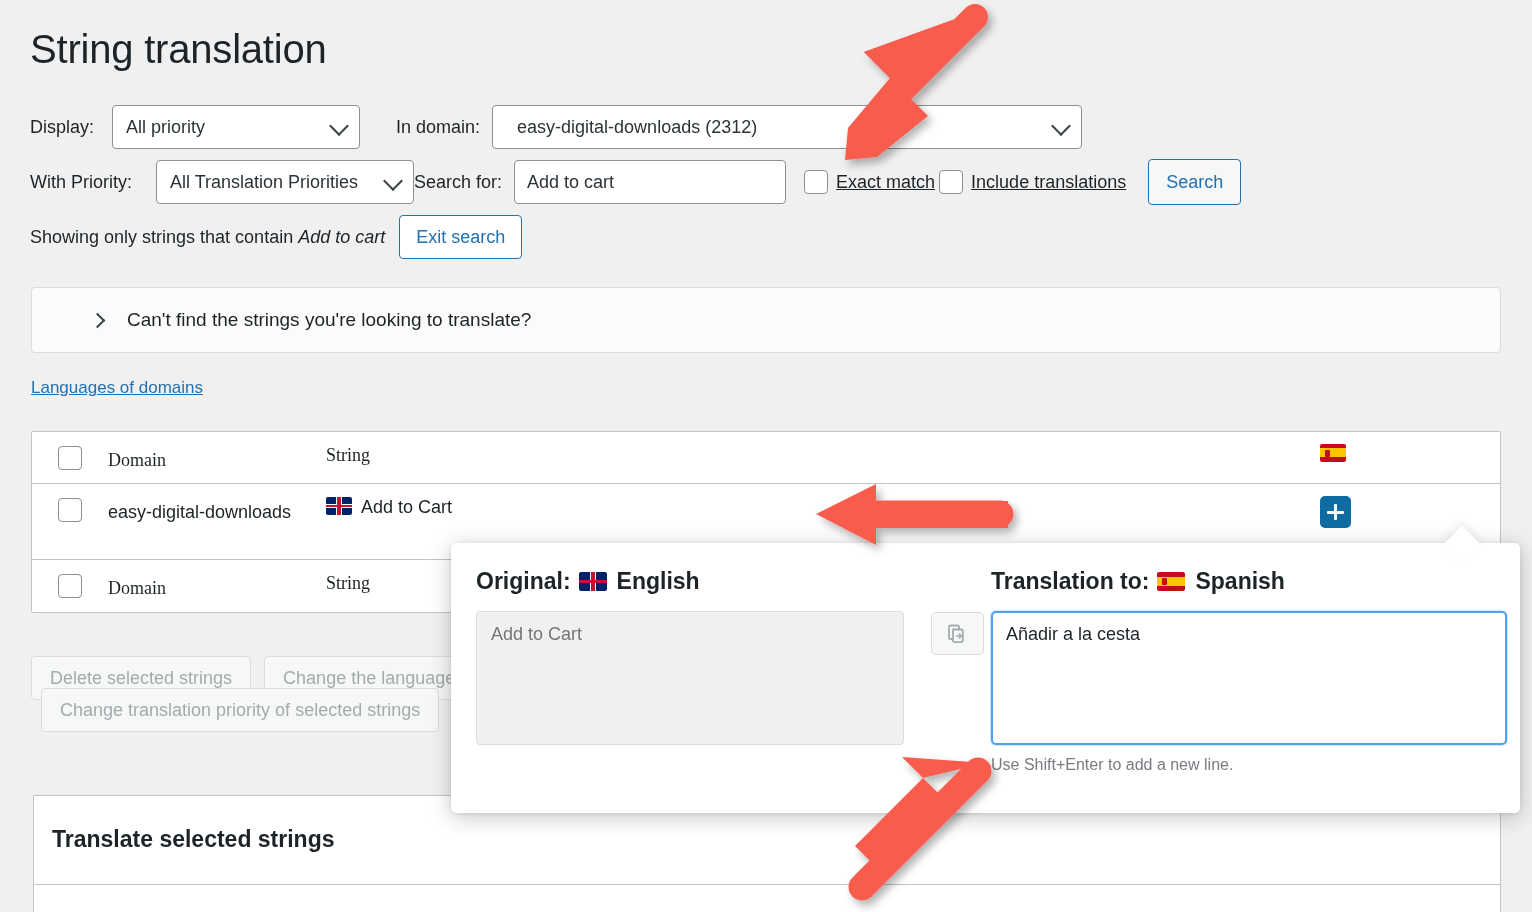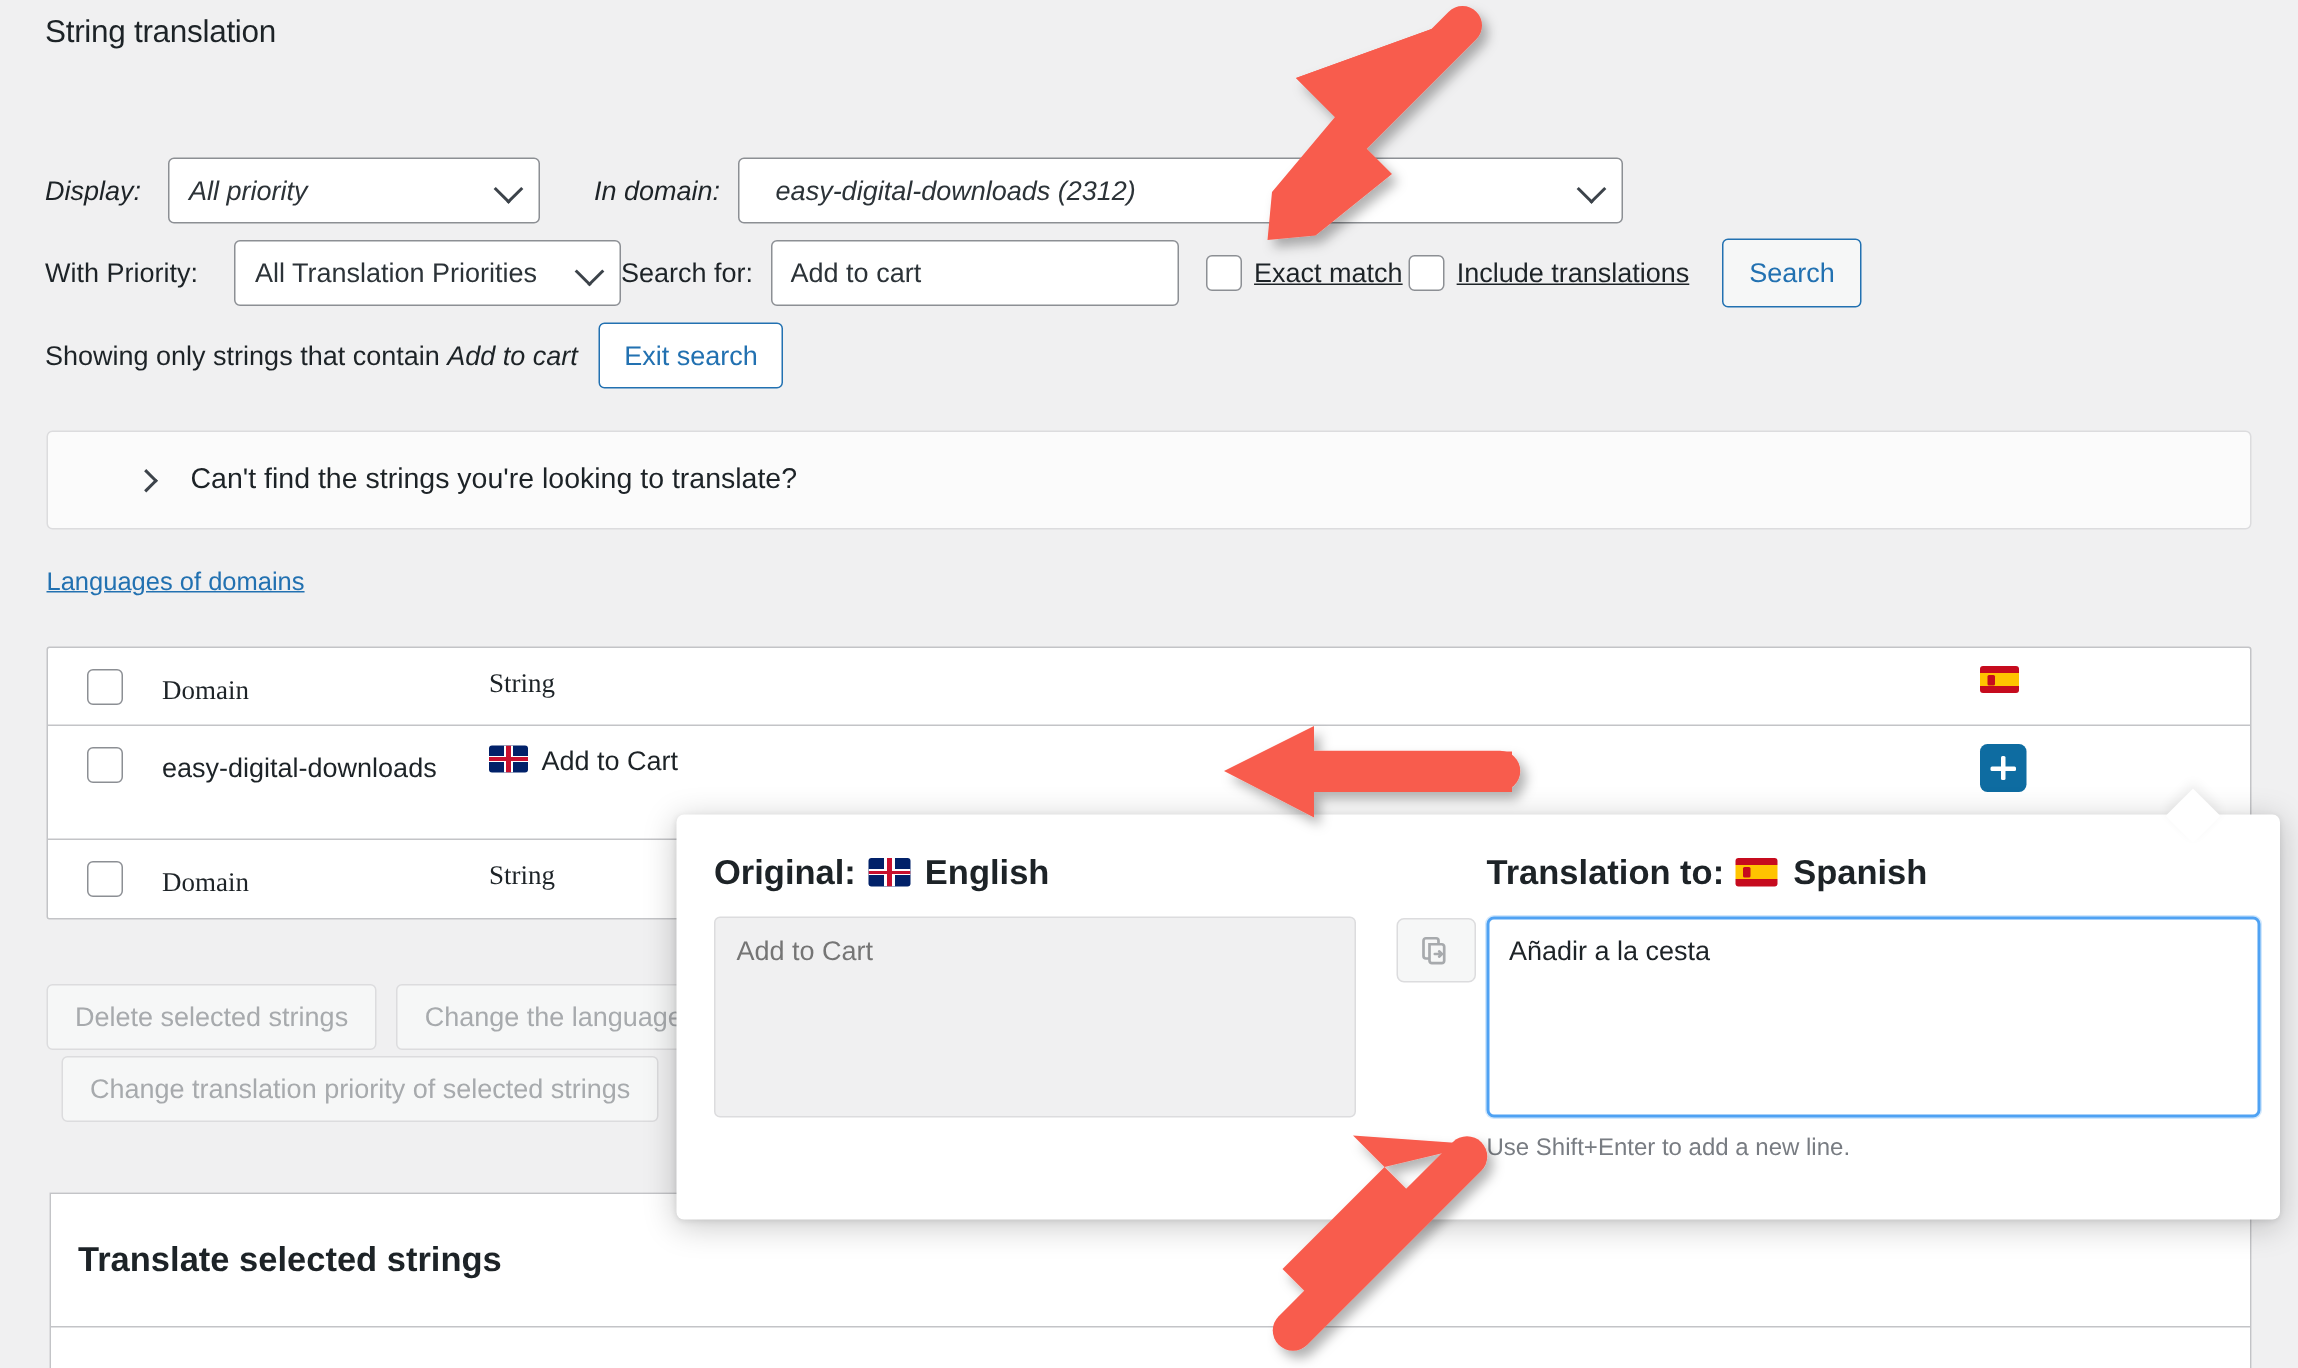--- a/index.html
+++ b/index.html
@@ -8,27 +8,27 @@
     width:1532px; height:912px;
     background:#f0f0f1;
     font-family:"Liberation Sans", sans-serif;
     color:#1d2327;
     overflow:hidden;
     position:relative;
   }
 
   
   .page-title{
-    position:absolute; left:30px; top:10px;
-    font-size:21px; font-weight:400; letter-spacing:-0.2px;
+    position:absolute; left:30px; top:27px;
+    font-size:40px; font-weight:400; letter-spacing:-0.2px;
     color:#1d2327;
   }
 
   
-  .row1{ position:absolute; left:30px; top:105px; display:flex; align-items:center;font-style:italic; }
+  .row1{ position:absolute; left:30px; top:105px; display:flex; align-items:center; }
   .row2{ position:absolute; left:30px; top:159px; display:flex; align-items:center; }
   .row3{ position:absolute; left:30px; top:215px; display:flex; align-items:center; }
 
   .lbl{ font-size:18px; color:#1d2327; white-space:nowrap; }
   .lbl.display{ width:82px; }
   .lbl.prio{ width:126px; }
 
   .select{
     position:relative;
     height:44px;
@@ -198,21 +198,21 @@
     flex:none;
   }
   .plus-btn::before,.plus-btn::after{
     content:""; position:absolute; background:#fff; border-radius:1px;
   }
   .plus-btn::before{ left:7px; top:14.5px; width:17px; height:3.5px; }
   .plus-btn::after{ left:13.75px; top:8px; width:3.5px; height:16px; }
 
   
   .bulkrow1{ position:absolute; left:31px; top:656px; display:flex; }
-  .bulkrow2{ position:absolute; left:31px; top:704px; display:flex;padding-left:10px; }
+  .bulkrow2{ position:absolute; left:31px; top:688px; display:flex;padding-left:10px; }
   .btn-disabled{
     height:44px; padding:0 18px;
     background:#f6f7f7;
     border:1px solid #dcdcde;
     border-radius:4px;
     color:#a7aaad;
     font-size:18px;
     font-family:Liberation Sans, sans-serif;
     display:flex; align-items:center;
     white-space:nowrap;

